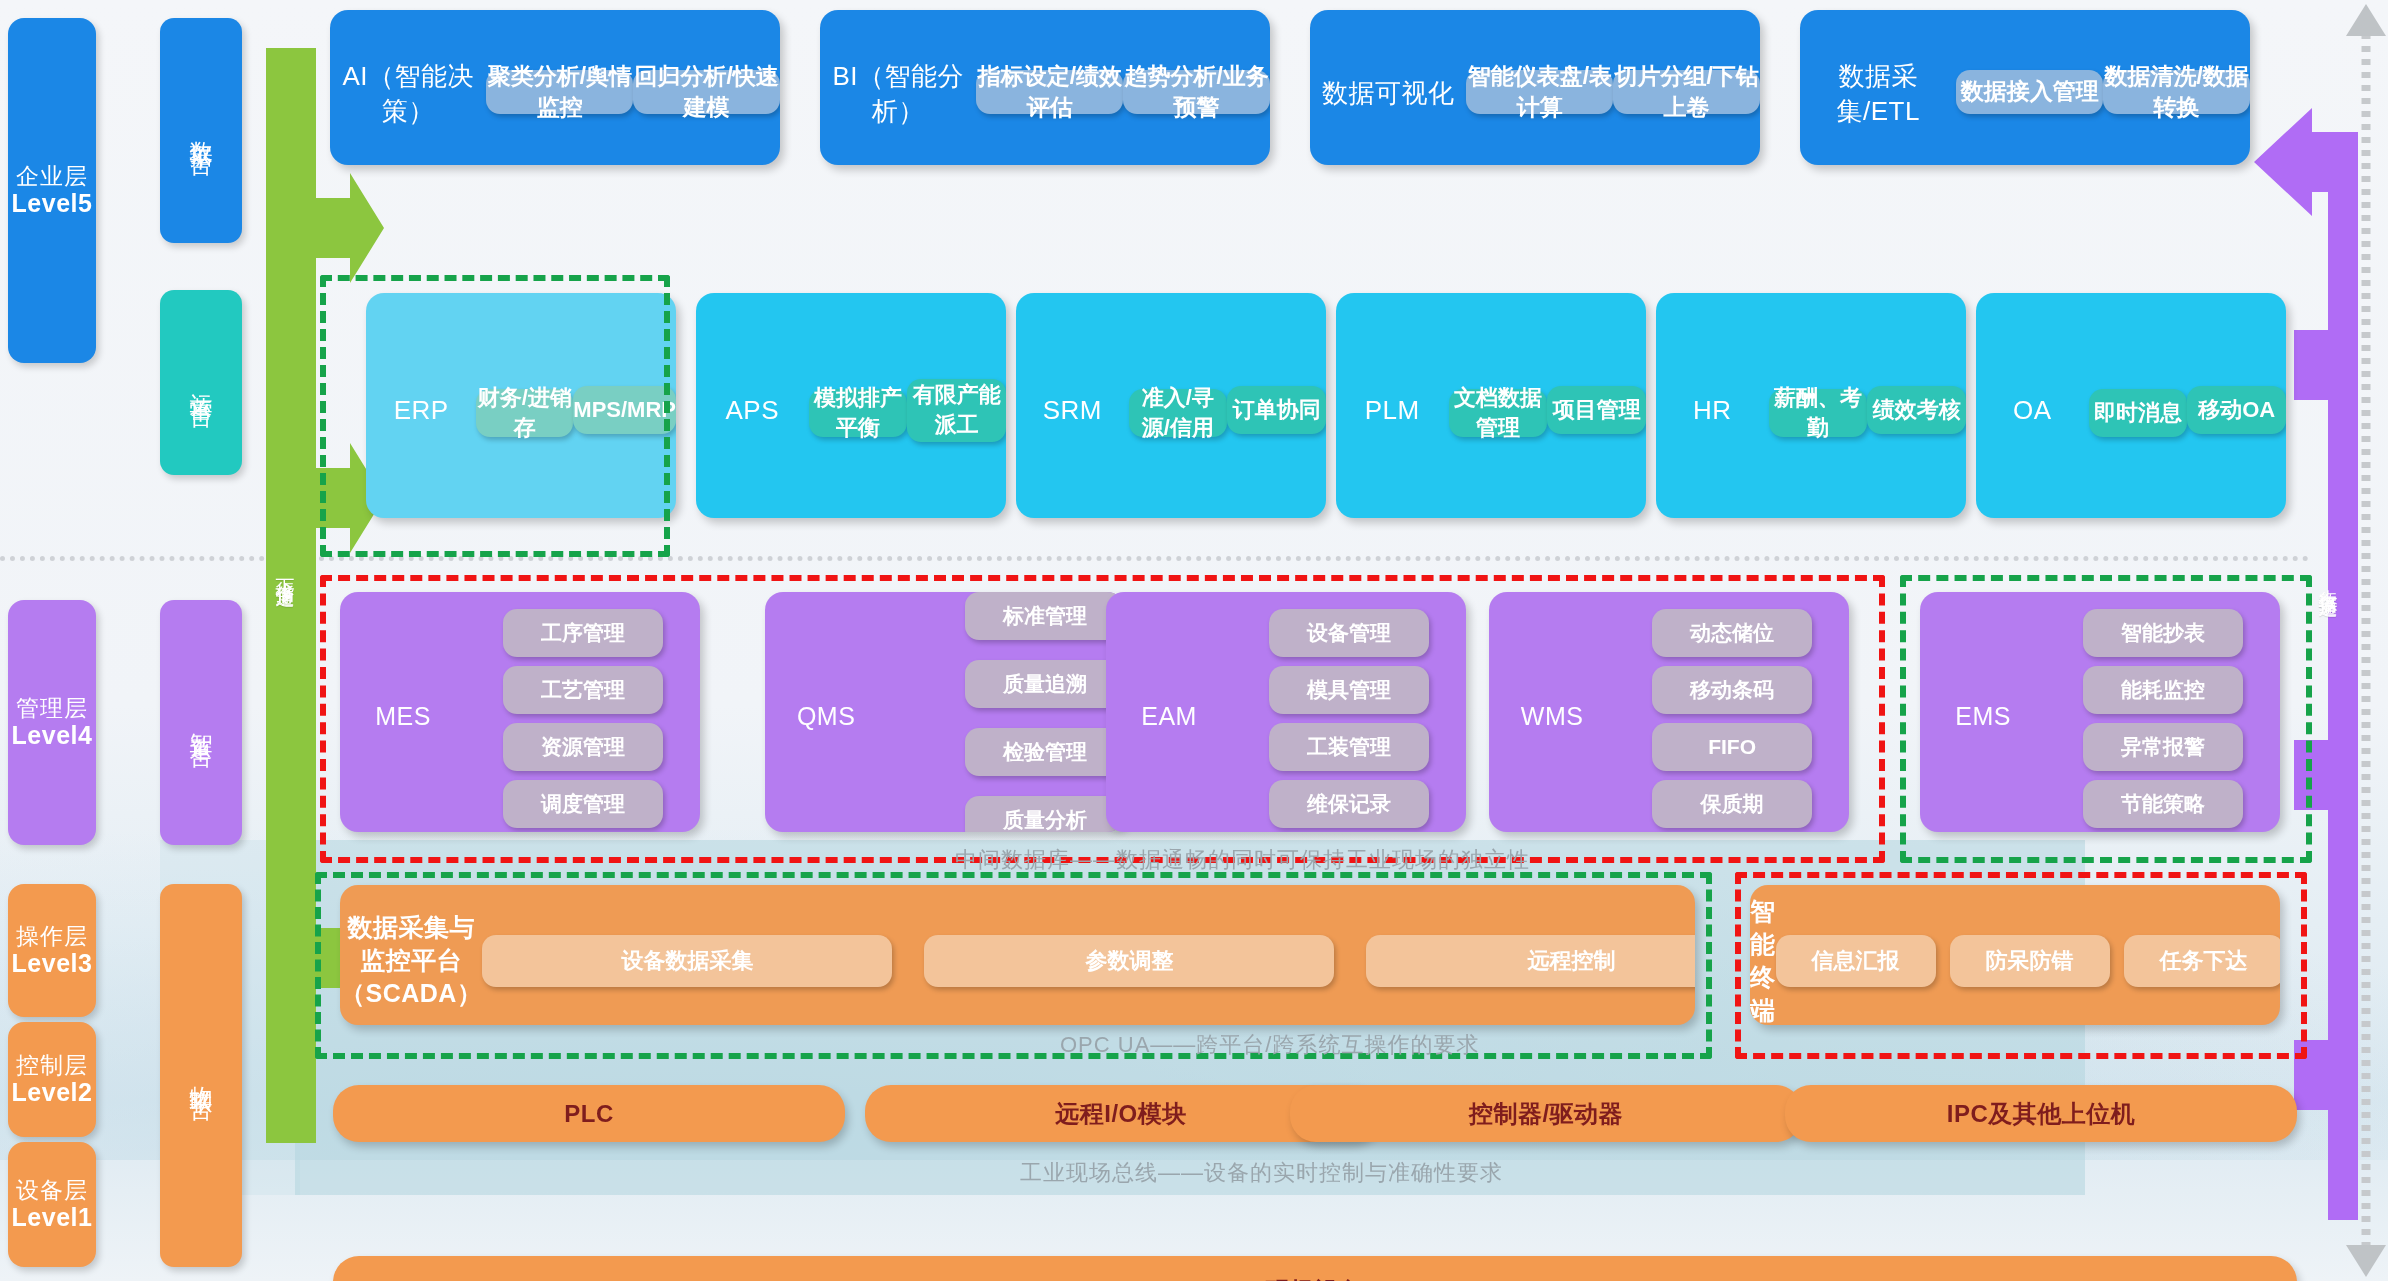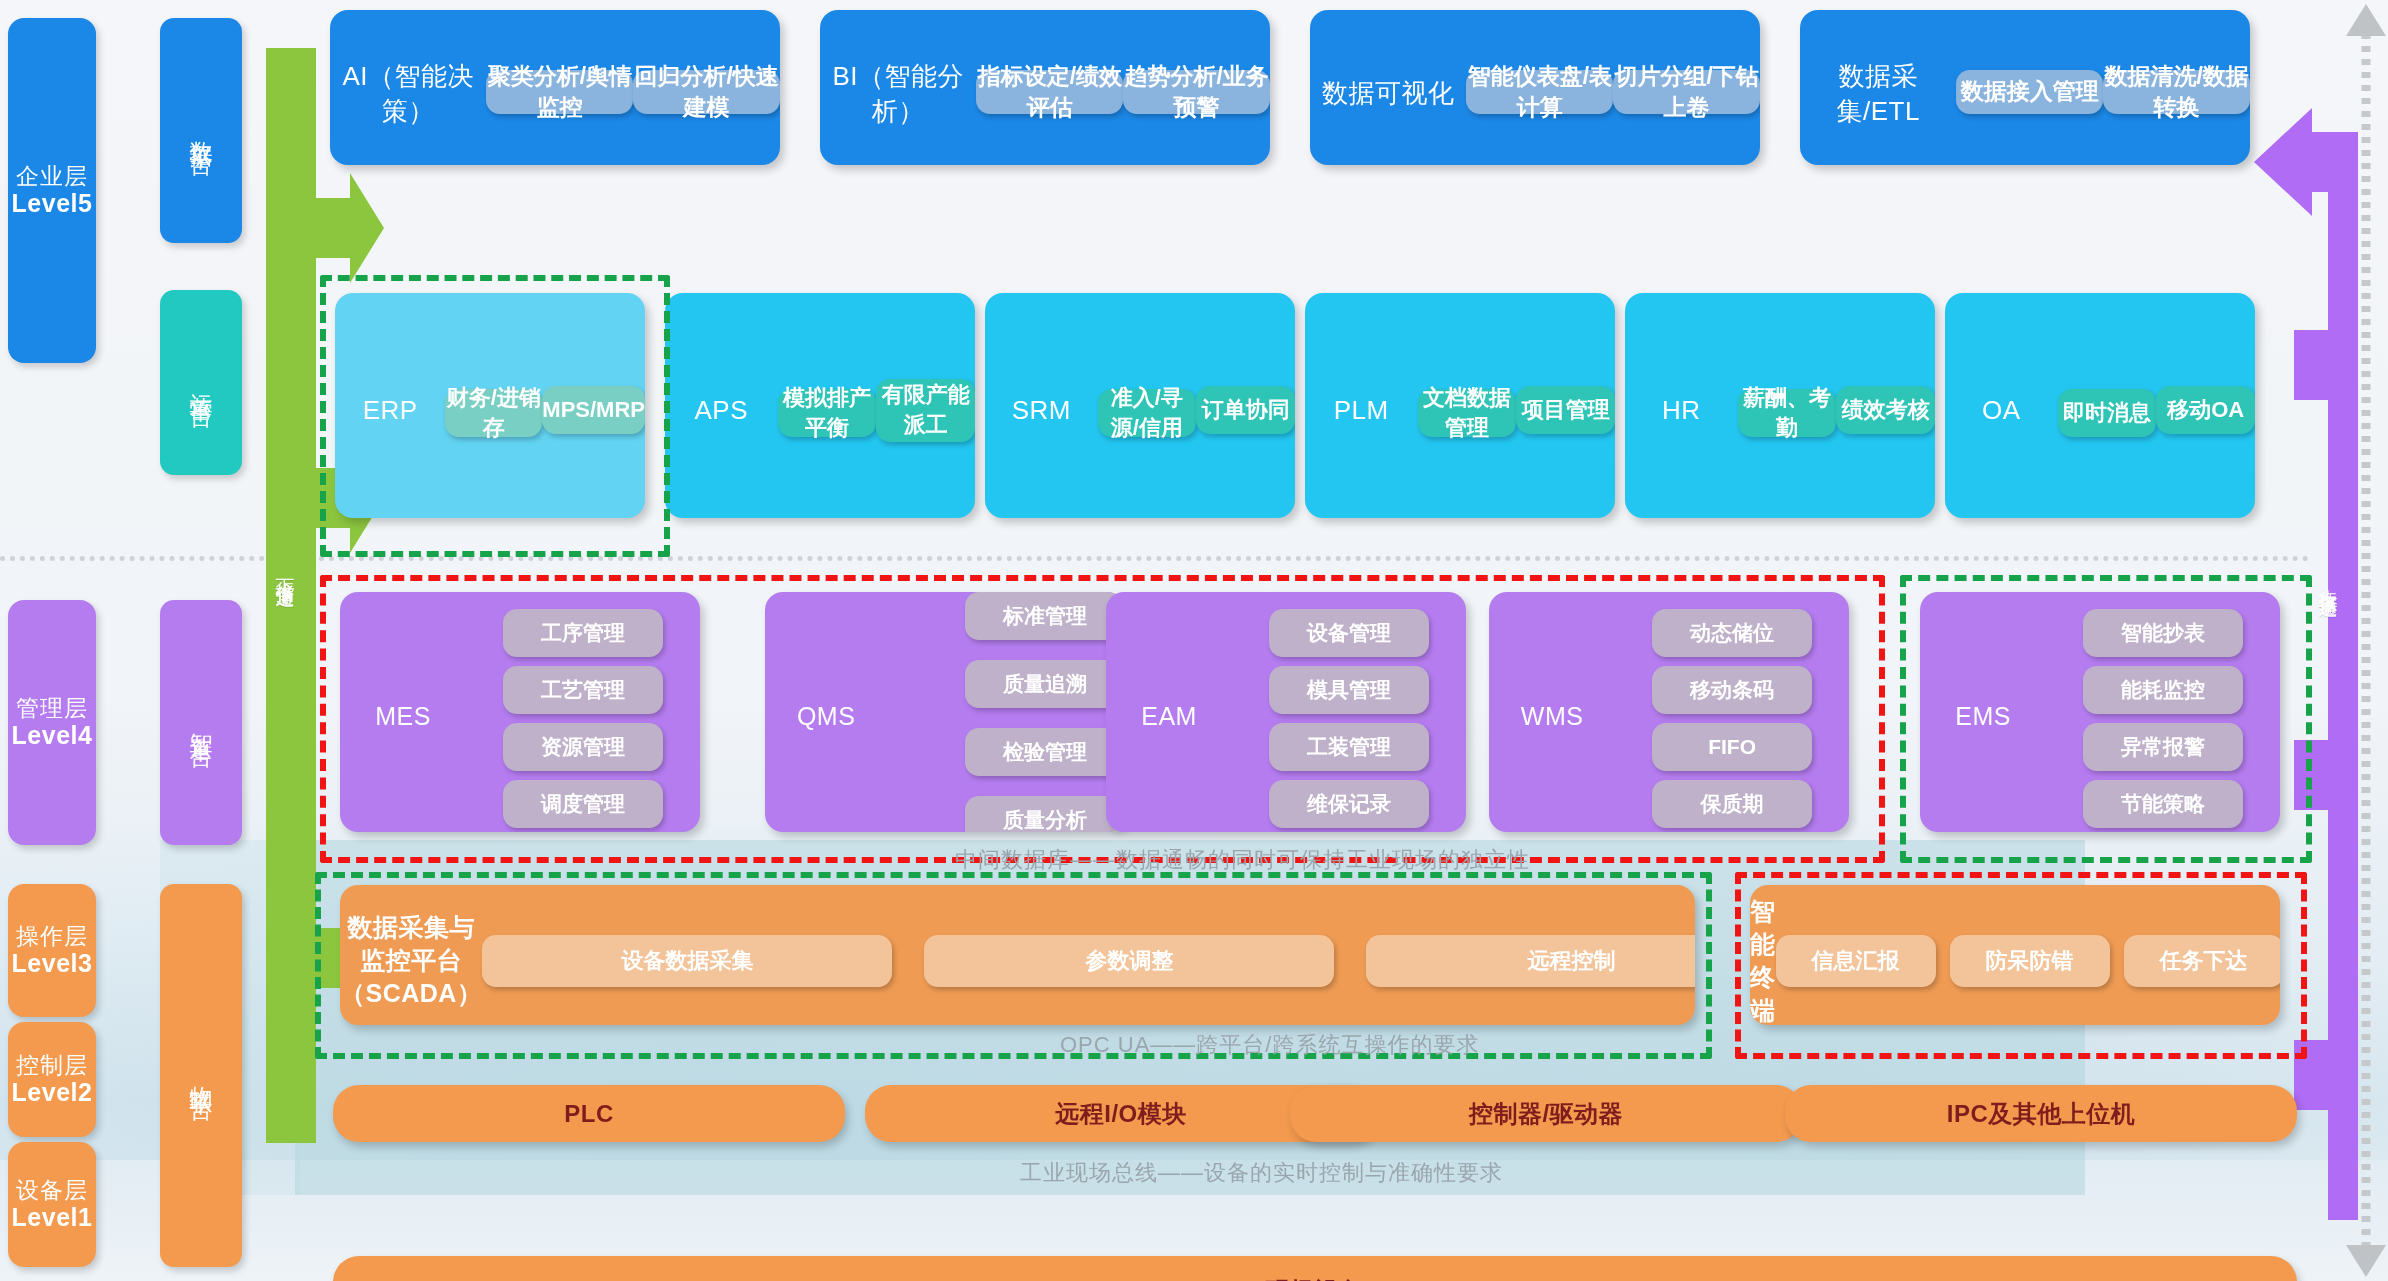--- a/index.html
+++ b/index.html
@@ -77,21 +77,21 @@
     justify-content:center;text-align:center;
     box-shadow:2px 3px 5px rgba(0,0,0,.22);
   }
 
   
   .c-blue{background:#1b87e6;}
   .c-blue .title{font-size:26px;padding-top:12px;}
   .c-blue .pill{background:#8ab4de;font-size:23px;font-weight:700;}
 
   
-  .c-cyan{background:#23c6f0;}
+  .c-cyan{background:#23c6f0;margin-left:31px;}
   .c-cyan .title{font-size:26px;padding-top:10px;}
   .c-cyan .pill{background:#2ec4b6;font-size:22px;font-weight:700;}
   .c-cyan.hl{background:#62d3f2;}
   .c-cyan.hl .pill{background:#79cfc3;}
 
   
   .c-purple{background:#b57cf0;}
   .c-purple .title{font-size:25px;padding-top:9px;}
   .c-purple .pill{background:#bfb1c9;font-size:21px;font-weight:700;}
 

